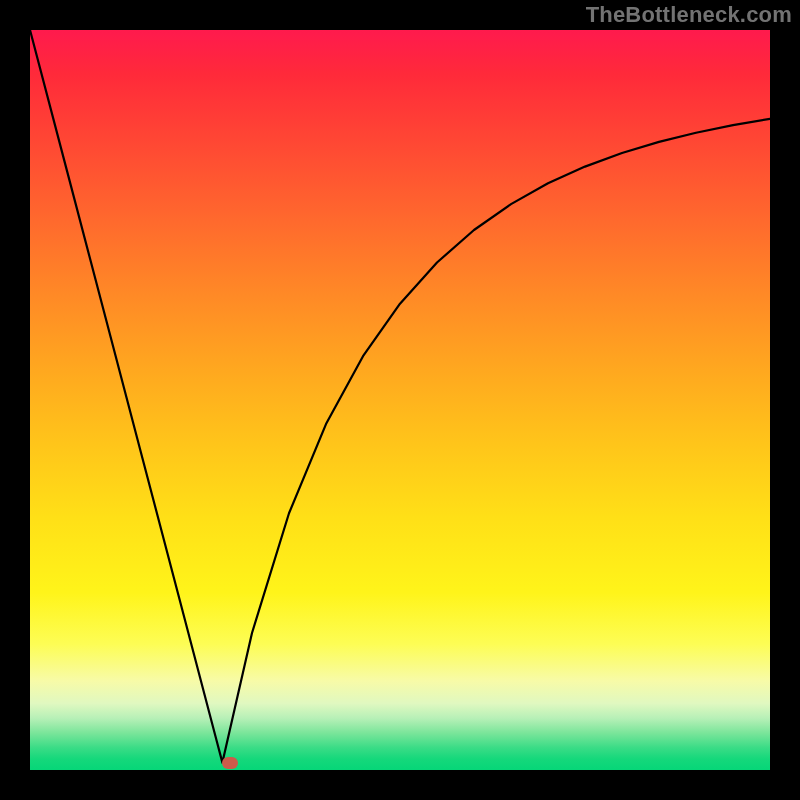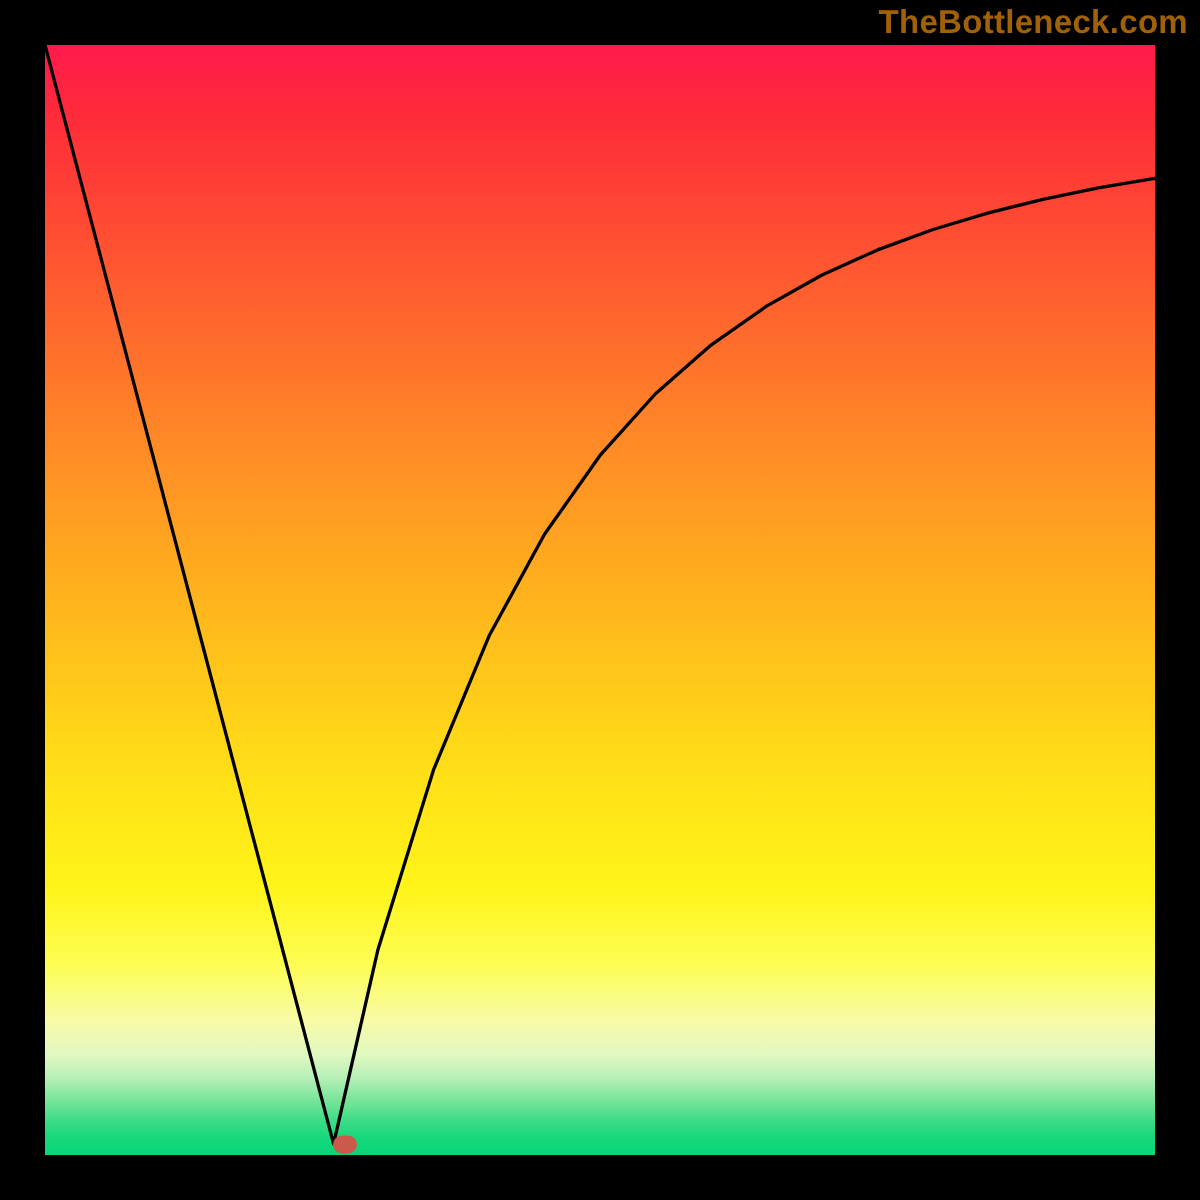--- a/index.html
+++ b/index.html
@@ -14,21 +14,21 @@
   .frame {
     position: relative;
     width: 800px;
     height: 800px;
     background: #000;
   }
   .watermark {
     position: absolute;
     top: 2px;
     right: 8px;
-    color: #a16207;
+    color: #737373;
     font-size: 22px;
     font-weight: 600;
     letter-spacing: 0.2px;
     user-select: none;
   }
   .plot-area {
     position: absolute;
     left: 30px;
     top: 30px;
     width: 740px;

